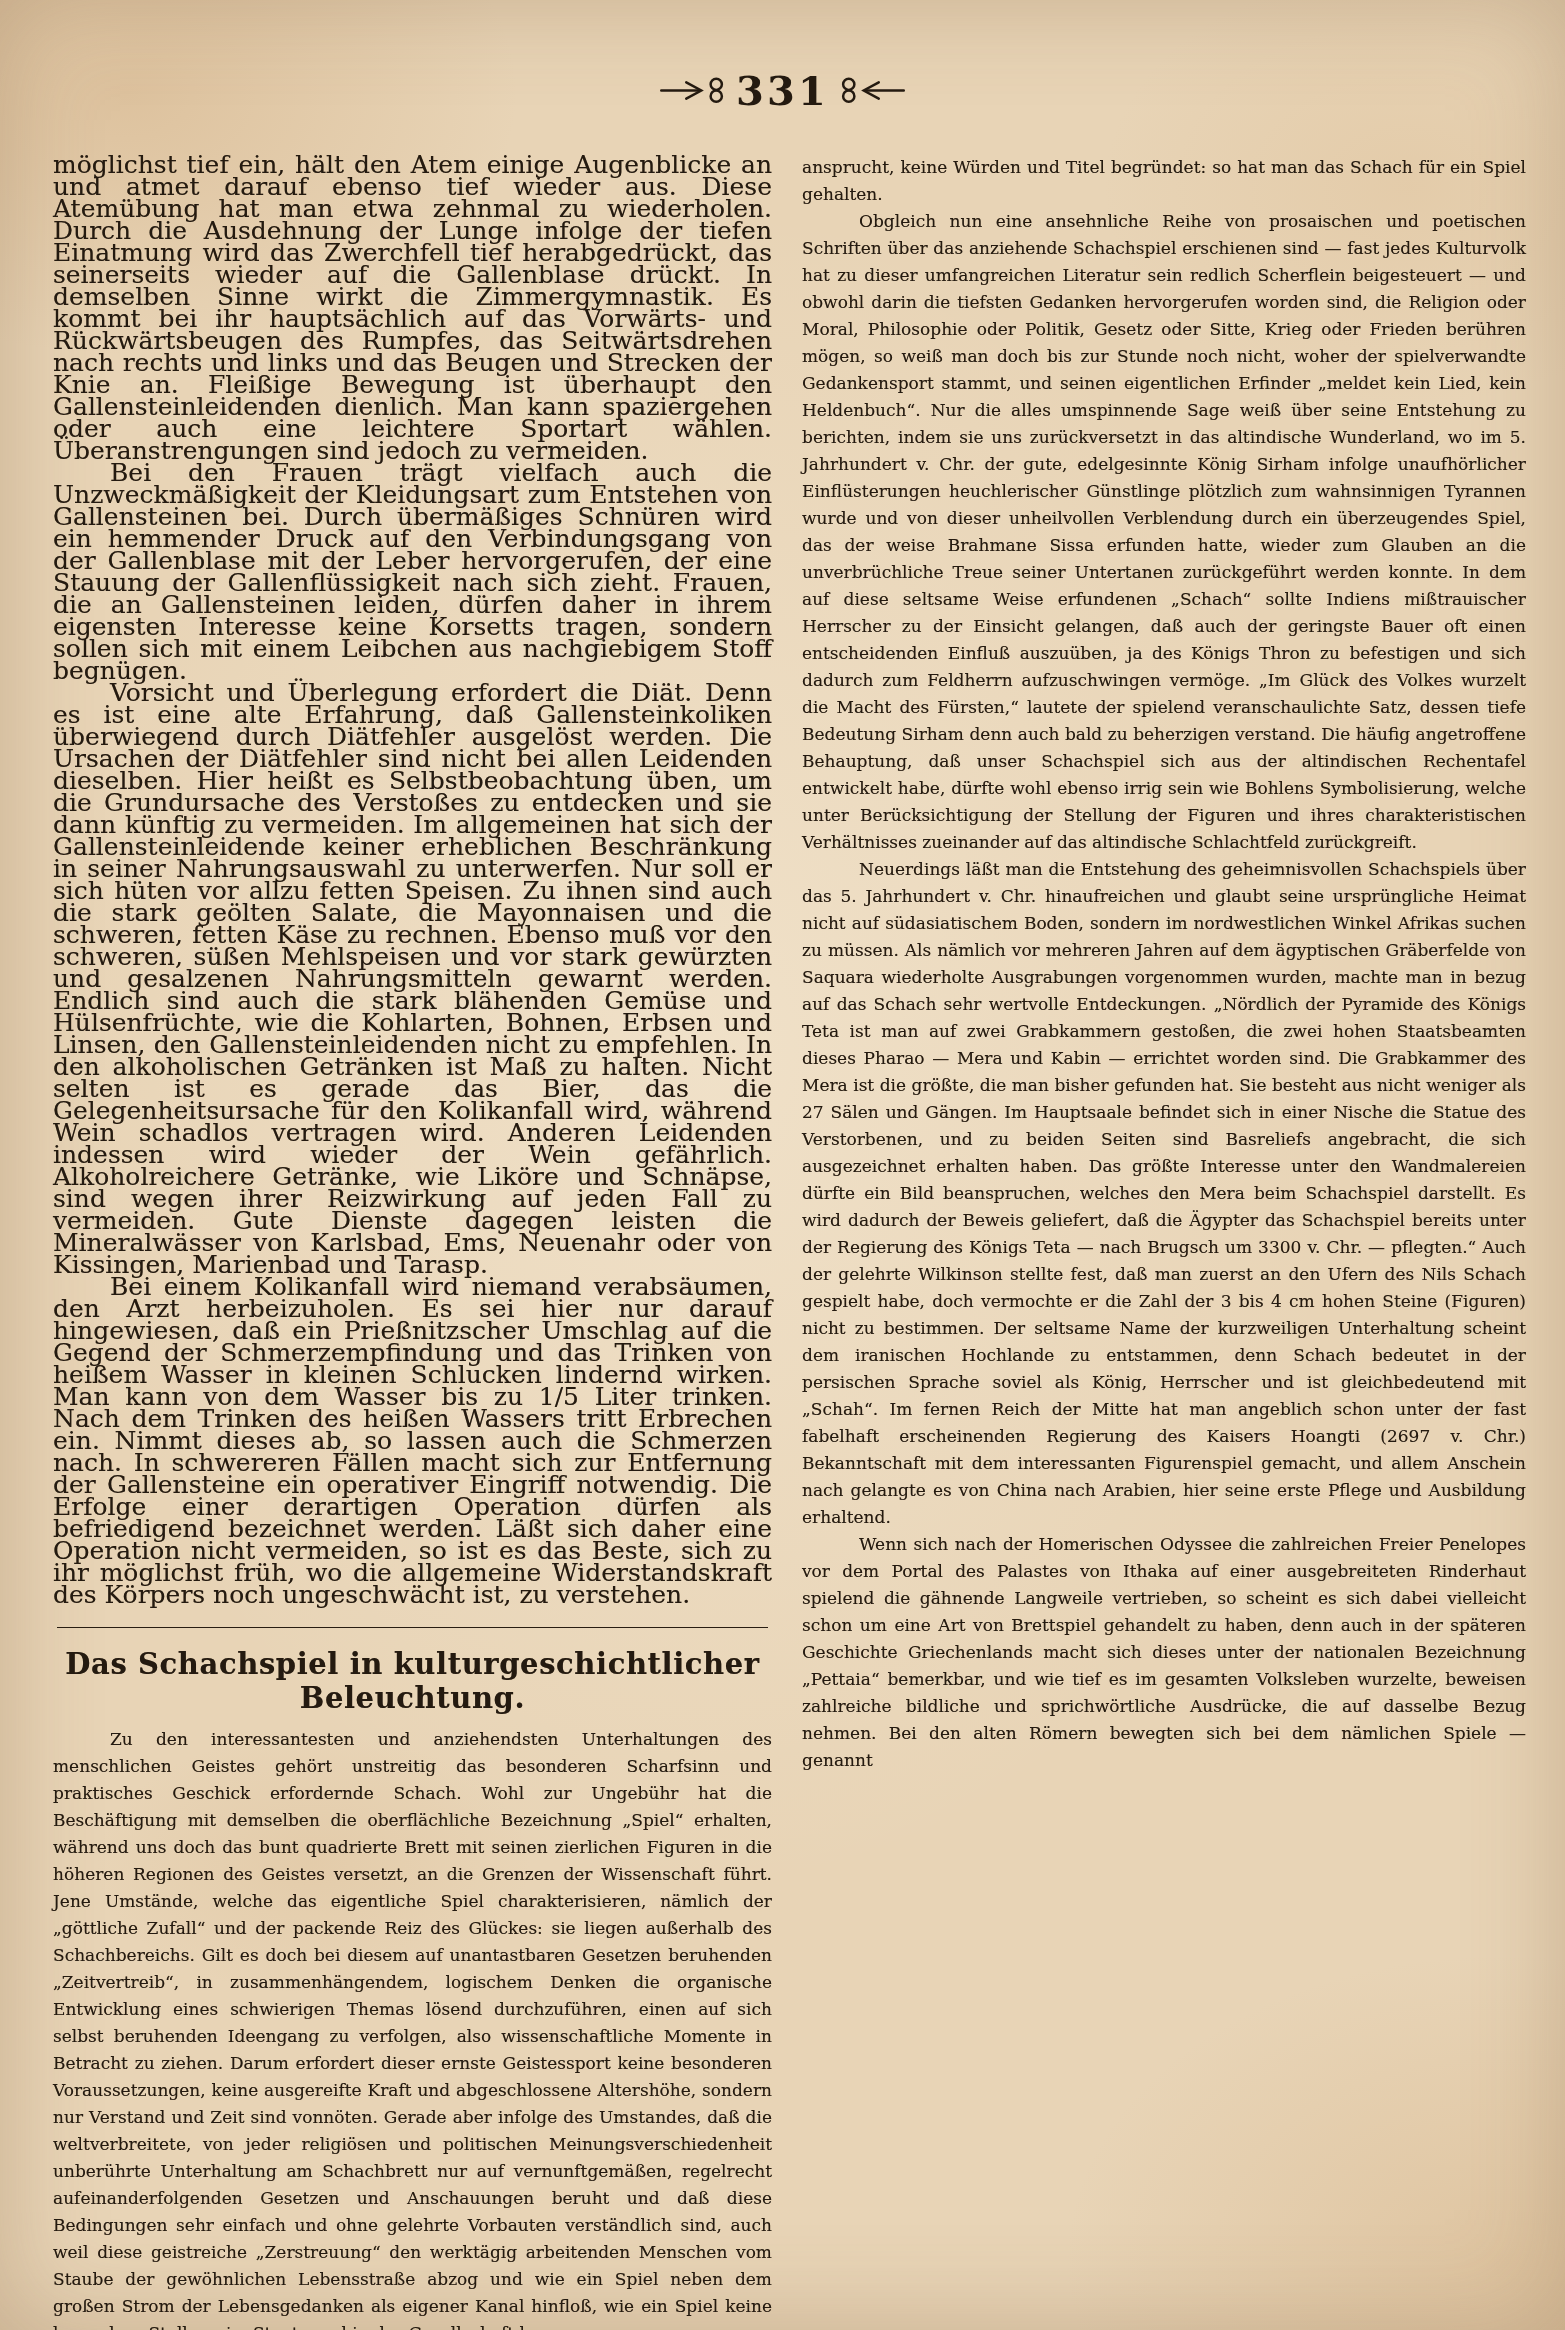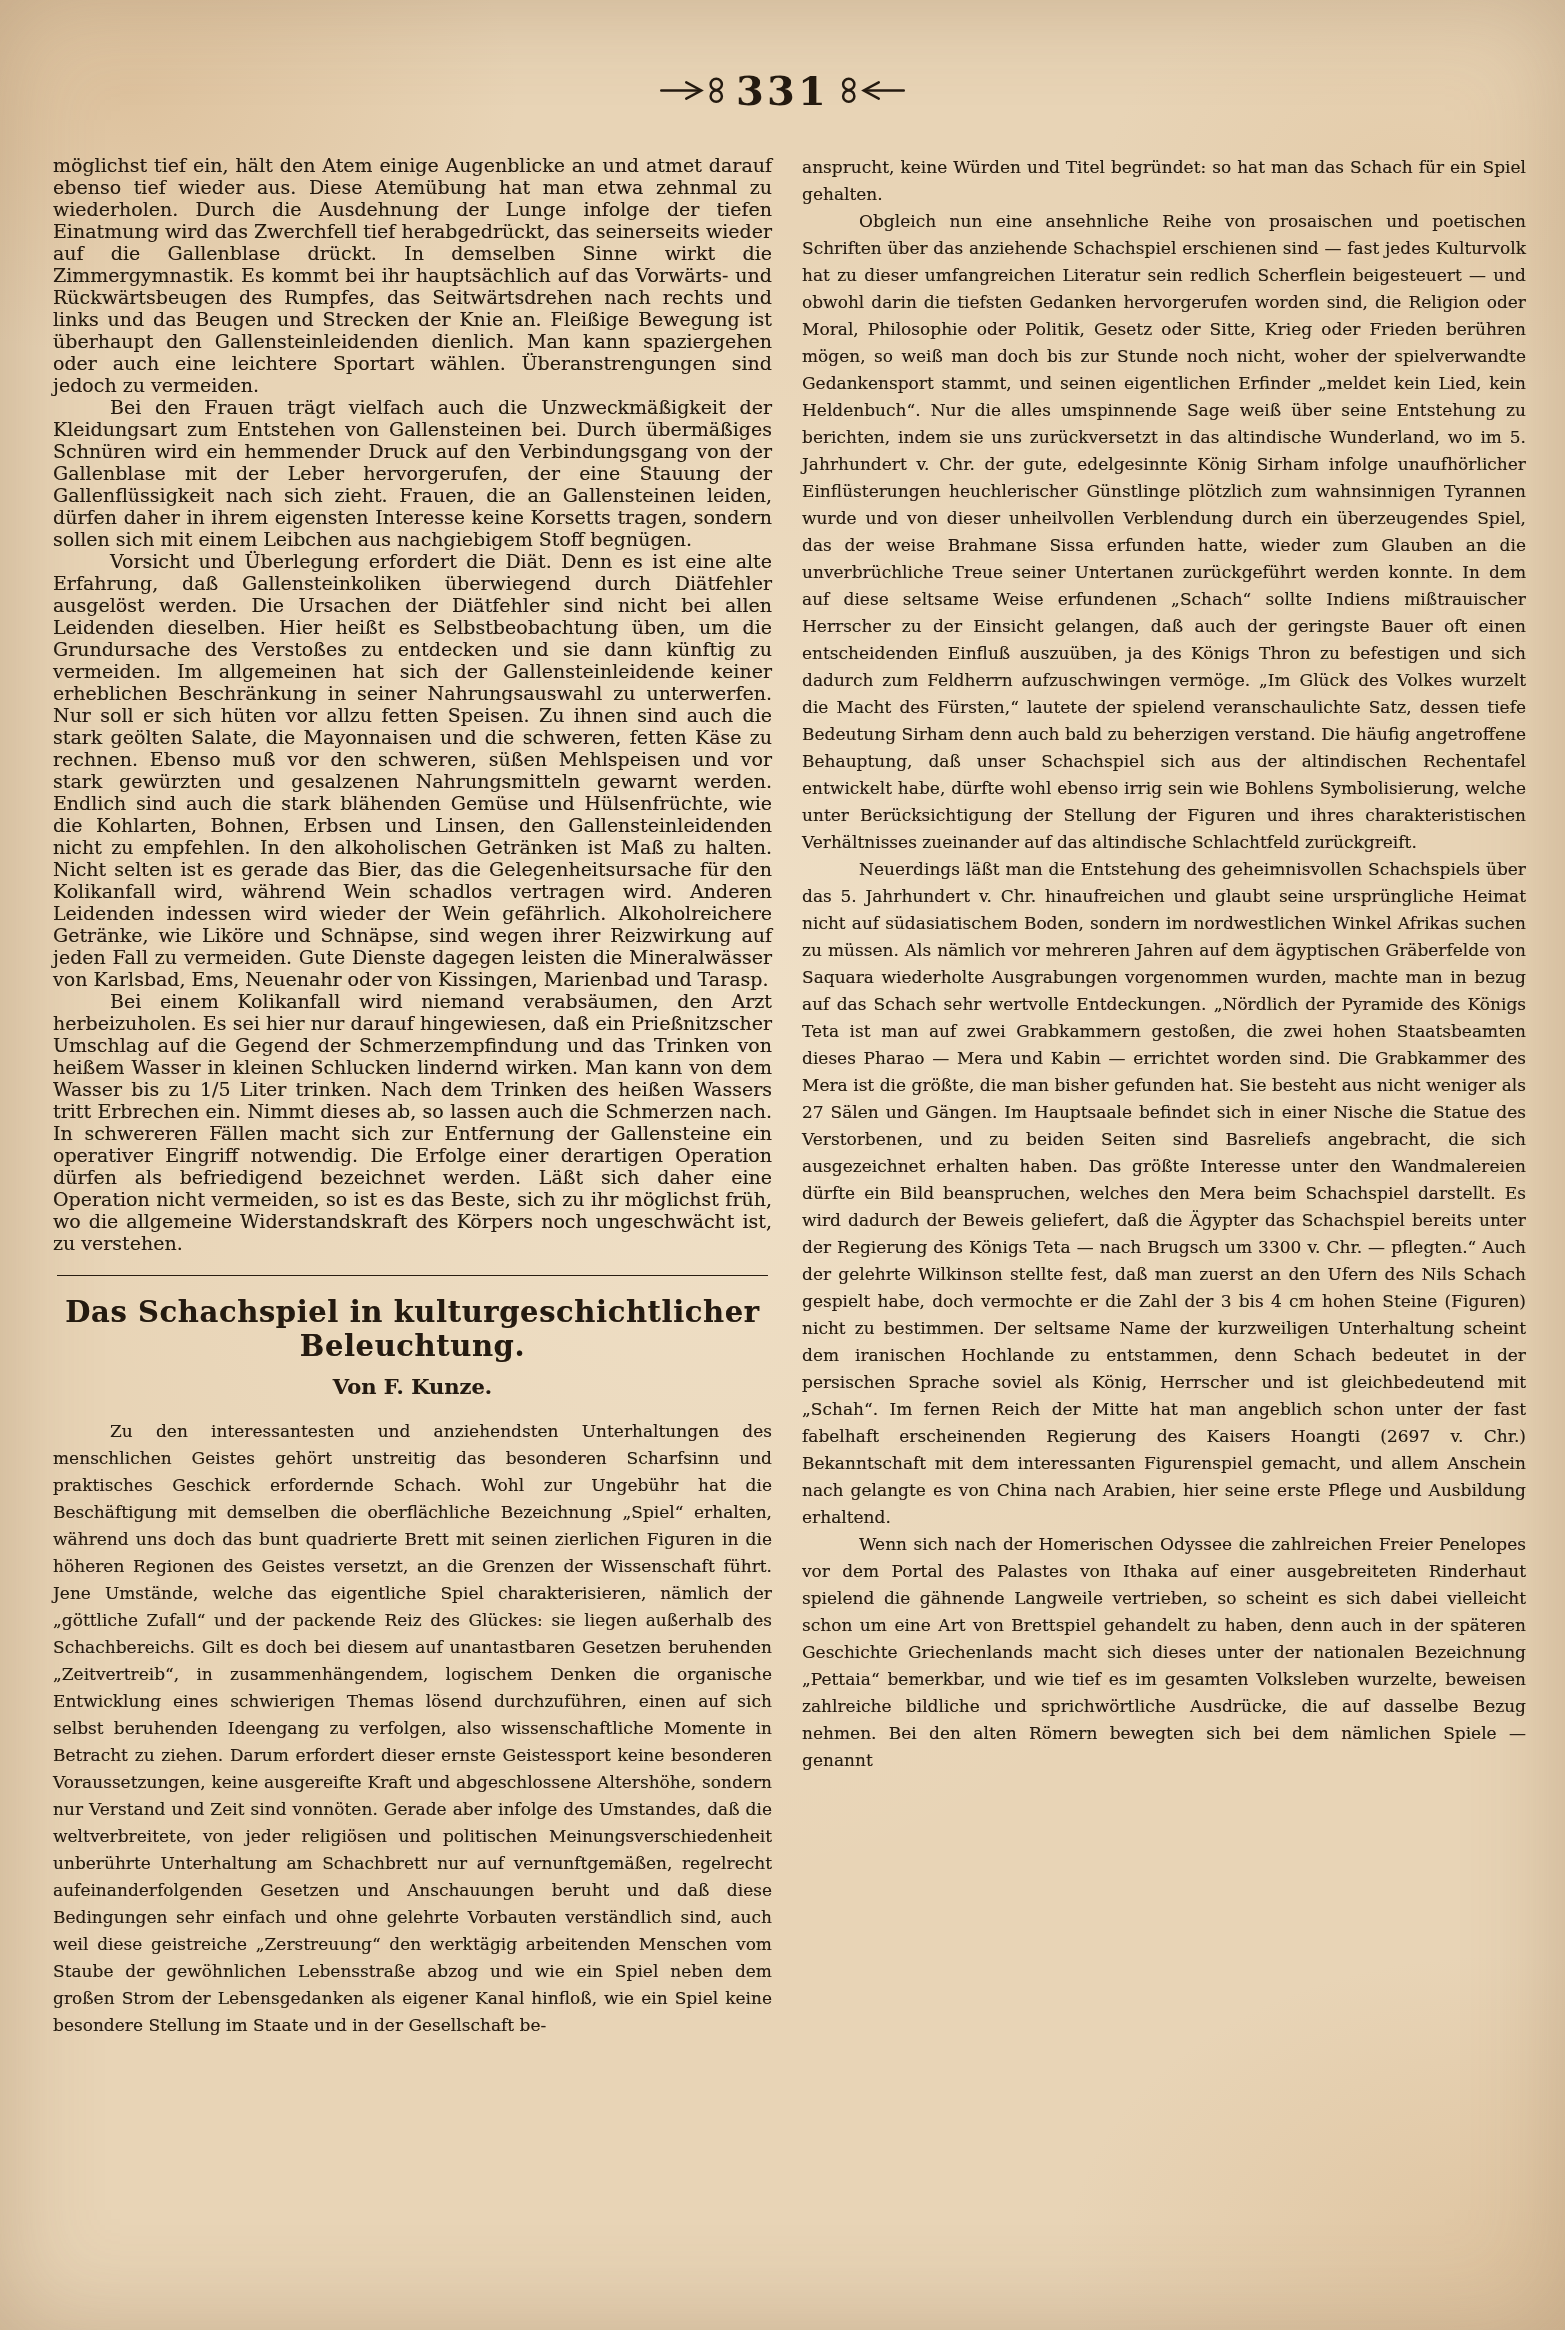--- a/index.html
+++ b/index.html
@@ -31,21 +31,21 @@
   }
   .ornament svg { display: block; }
   .ornament.right svg { transform: scaleX(-1); }
 
   .column { position: absolute; top: 154px; }
   .col-left  { left: 53px;  width: 719px; }
   .col-right { left: 802px; width: 724px; }
 
   p { margin: 0; text-align: justify; }
   .art1 p {
-    font-size: 19px; line-height: 22px;
+    font-size: 25px; line-height: 22px;
     text-shadow: 0 0 0.6px rgba(45,28,12,0.45);
   }
   .art2 p {
     font-size: 17px; line-height: 27px;
     text-shadow: 0 0 0.6px rgba(45,28,12,0.45);
   }
   .indent { text-indent: 57px; }
 
   .divider {
     border: none; border-top: 1.9px solid #281d12;
@@ -96,21 +96,20 @@
       <p>möglichst tief ein, hält den Atem einige Augenblicke an und atmet darauf ebenso tief wieder aus. Diese Atemübung hat man etwa zehnmal zu wiederholen. Durch die Ausdehnung der Lunge infolge der tiefen Einatmung wird das Zwerchfell tief herabgedrückt, das seinerseits wieder auf die Gallenblase drückt. In demselben Sinne wirkt die Zimmergymnastik. Es kommt bei ihr hauptsächlich auf das Vorwärts- und Rückwärtsbeugen des Rumpfes, das Seitwärtsdrehen nach rechts und links und das Beugen und Strecken der Knie an. Fleißige Bewegung ist überhaupt den Gallensteinleidenden dienlich. Man kann spaziergehen oder auch eine leichtere Sportart wählen. Überanstrengungen sind jedoch zu vermeiden.</p>
       <p class="indent">Bei den Frauen trägt vielfach auch die Unzweckmäßigkeit der Kleidungsart zum Entstehen von Gallensteinen bei. Durch übermäßiges Schnüren wird ein hemmender Druck auf den Verbindungsgang von der Gallenblase mit der Leber hervorgerufen, der eine Stauung der Gallenflüssigkeit nach sich zieht. Frauen, die an Gallensteinen leiden, dürfen daher in ihrem eigensten Interesse keine Korsetts tragen, sondern sollen sich mit einem Leibchen aus nachgiebigem Stoff begnügen.</p>
       <p class="indent">Vorsicht und Überlegung erfordert die Diät. Denn es ist eine alte Erfahrung, daß Gallensteinkoliken überwiegend durch Diätfehler ausgelöst werden. Die Ursachen der Diätfehler sind nicht bei allen Leidenden dieselben. Hier heißt es Selbstbeobachtung üben, um die Grundursache des Verstoßes zu entdecken und sie dann künftig zu vermeiden. Im allgemeinen hat sich der Gallensteinleidende keiner erheblichen Beschränkung in seiner Nahrungsauswahl zu unterwerfen. Nur soll er sich hüten vor allzu fetten Speisen. Zu ihnen sind auch die stark geölten Salate, die Mayonnaisen und die schweren, fetten Käse zu rechnen. Ebenso muß vor den schweren, süßen Mehlspeisen und vor stark gewürzten und gesalzenen Nahrungsmitteln gewarnt werden. Endlich sind auch die stark blähenden Gemüse und Hülsenfrüchte, wie die Kohlarten, Bohnen, Erbsen und Linsen, den Gallensteinleidenden nicht zu empfehlen. In den alkoholischen Getränken ist Maß zu halten. Nicht selten ist es gerade das Bier, das die Gelegenheitsursache für den Kolikanfall wird, während Wein schadlos vertragen wird. Anderen Leidenden indessen wird wieder der Wein gefährlich. Alkoholreichere Getränke, wie Liköre und Schnäpse, sind wegen ihrer Reizwirkung auf jeden Fall zu vermeiden. Gute Dienste dagegen leisten die Mineralwässer von Karlsbad, Ems, Neuenahr oder von Kissingen, Marienbad und Tarasp.</p>
       <p class="indent">Bei einem Kolikanfall wird niemand verabsäumen, den Arzt herbeizuholen. Es sei hier nur darauf hingewiesen, daß ein Prießnitzscher Umschlag auf die Gegend der Schmerzempfindung und das Trinken von heißem Wasser in kleinen Schlucken lindernd wirken. Man kann von dem Wasser bis zu 1/5 Liter trinken. Nach dem Trinken des heißen Wassers tritt Erbrechen ein. Nimmt dieses ab, so lassen auch die Schmerzen nach. In schwereren Fällen macht sich zur Entfernung der Gallensteine ein operativer Eingriff notwendig. Die Erfolge einer derartigen Operation dürfen als befriedigend bezeichnet werden. Läßt sich daher eine Operation nicht vermeiden, so ist es das Beste, sich zu ihr möglichst früh, wo die allgemeine Widerstandskraft des Körpers noch ungeschwächt ist, zu verstehen.</p>
     </section>
 
     <hr class="divider">
 
     <section class="art2">
       <h1 class="article-title">Das Schachspiel in kulturgeschichtlicher Beleuchtung.</h1>
-      <div class="byline">Von F. Kunze.</div>
       <p class="indent">Zu den interessantesten und anziehendsten Unterhaltungen des menschlichen Geistes gehört unstreitig das besonderen Scharfsinn und praktisches Geschick erfordernde Schach. Wohl zur Ungebühr hat die Beschäftigung mit demselben die oberflächliche Bezeichnung „Spiel“ erhalten, während uns doch das bunt quadrierte Brett mit seinen zierlichen Figuren in die höheren Regionen des Geistes versetzt, an die Grenzen der Wissenschaft führt. Jene Umstände, welche das eigentliche Spiel charakterisieren, nämlich der „göttliche Zufall“ und der packende Reiz des Glückes: sie liegen außerhalb des Schachbereichs. Gilt es doch bei diesem auf unantastbaren Gesetzen beruhenden „Zeitvertreib“, in zusammenhängendem, logischem Denken die organische Entwicklung eines schwierigen Themas lösend durchzuführen, einen auf sich selbst beruhenden Ideengang zu verfolgen, also wissenschaftliche Momente in Betracht zu ziehen. Darum erfordert dieser ernste Geistessport keine besonderen Voraussetzungen, keine ausgereifte Kraft und abgeschlossene Altershöhe, sondern nur Verstand und Zeit sind vonnöten. Gerade aber infolge des Umstandes, daß die weltverbreitete, von jeder religiösen und politischen Meinungsverschiedenheit unberührte Unterhaltung am Schachbrett nur auf vernunftgemäßen, regelrecht aufeinanderfolgenden Gesetzen und Anschauungen beruht und daß diese Bedingungen sehr einfach und ohne gelehrte Vorbauten verständlich sind, auch weil diese geistreiche „Zerstreuung“ den werktägig arbeitenden Menschen vom Staube der gewöhnlichen Lebensstraße abzog und wie ein Spiel neben dem großen Strom der Lebensgedanken als eigener Kanal hinfloß, wie ein Spiel keine besondere Stellung im Staate und in der Gesellschaft be-</p>
     </section>
   </div>
 
   <div class="column col-right">
     <section class="art2">
       <p>ansprucht, keine Würden und Titel begründet: so hat man das Schach für ein Spiel gehalten.</p>
       <p class="indent">Obgleich nun eine ansehnliche Reihe von prosaischen und poetischen Schriften über das anziehende Schachspiel erschienen sind — fast jedes Kulturvolk hat zu dieser umfangreichen Literatur sein redlich Scherflein beigesteuert — und obwohl darin die tiefsten Gedanken hervorgerufen worden sind, die Religion oder Moral, Philosophie oder Politik, Gesetz oder Sitte, Krieg oder Frieden berühren mögen, so weiß man doch bis zur Stunde noch nicht, woher der spielverwandte Gedankensport stammt, und seinen eigentlichen Erfinder „meldet kein Lied, kein Heldenbuch“. Nur die alles umspinnende Sage weiß über seine Entstehung zu berichten, indem sie uns zurückversetzt in das altindische Wunderland, wo im 5. Jahrhundert v. Chr. der gute, edelgesinnte König Sirham infolge unaufhörlicher Einflüsterungen heuchlerischer Günstlinge plötzlich zum wahnsinnigen Tyrannen wurde und von dieser unheilvollen Verblendung durch ein überzeugendes Spiel, das der weise Brahmane Sissa erfunden hatte, wieder zum Glauben an die unverbrüchliche Treue seiner Untertanen zurückgeführt werden konnte. In dem auf diese seltsame Weise erfundenen „Schach“ sollte Indiens mißtrauischer Herrscher zu der Einsicht gelangen, daß auch der geringste Bauer oft einen entscheidenden Einfluß auszuüben, ja des Königs Thron zu befestigen und sich dadurch zum Feldherrn aufzuschwingen vermöge. „Im Glück des Volkes wurzelt die Macht des Fürsten,“ lautete der spielend veranschaulichte Satz, dessen tiefe Bedeutung Sirham denn auch bald zu beherzigen verstand. Die häufig angetroffene Behauptung, daß unser Schachspiel sich aus der altindischen Rechentafel entwickelt habe, dürfte wohl ebenso irrig sein wie Bohlens Symbolisierung, welche unter Berücksichtigung der Stellung der Figuren und ihres charakteristischen Verhältnisses zueinander auf das altindische Schlachtfeld zurückgreift.</p>
       <p class="indent">Neuerdings läßt man die Entstehung des geheimnisvollen Schachspiels über das 5. Jahrhundert v. Chr. hinaufreichen und glaubt seine ursprüngliche Heimat nicht auf südasiatischem Boden, sondern im nordwestlichen Winkel Afrikas suchen zu müssen. Als nämlich vor mehreren Jahren auf dem ägyptischen Gräberfelde von Saquara wiederholte Ausgrabungen vorgenommen wurden, machte man in bezug auf das Schach sehr wertvolle Entdeckungen. „Nördlich der Pyramide des Königs Teta ist man auf zwei Grabkammern gestoßen, die zwei hohen Staatsbeamten dieses Pharao — Mera und Kabin — errichtet worden sind. Die Grabkammer des Mera ist die größte, die man bisher gefunden hat. Sie besteht aus nicht weniger als 27 Sälen und Gängen. Im Hauptsaale befindet sich in einer Nische die Statue des Verstorbenen, und zu beiden Seiten sind Basreliefs angebracht, die sich ausgezeichnet erhalten haben. Das größte Interesse unter den Wandmalereien dürfte ein Bild beanspruchen, welches den Mera beim Schachspiel darstellt. Es wird dadurch der Beweis geliefert, daß die Ägypter das Schachspiel bereits unter der Regierung des Königs Teta — nach Brugsch um 3300 v. Chr. — pflegten.“ Auch der gelehrte Wilkinson stellte fest, daß man zuerst an den Ufern des Nils Schach gespielt habe, doch vermochte er die Zahl der 3 bis 4 cm hohen Steine (Figuren) nicht zu bestimmen. Der seltsame Name der kurzweiligen Unterhaltung scheint dem iranischen Hochlande zu entstammen, denn Schach bedeutet in der persischen Sprache soviel als König, Herrscher und ist gleichbedeutend mit „Schah“. Im fernen Reich der Mitte hat man angeblich schon unter der fast fabelhaft erscheinenden Regierung des Kaisers Hoangti (2697 v. Chr.) Bekanntschaft mit dem interessanten Figurenspiel gemacht, und allem Anschein nach gelangte es von China nach Arabien, hier seine erste Pflege und Ausbildung erhaltend.</p>
       <p class="indent">Wenn sich nach der Homerischen Odyssee die zahlreichen Freier Penelopes vor dem Portal des Palastes von Ithaka auf einer ausgebreiteten Rinderhaut spielend die gähnende Langweile vertrieben, so scheint es sich dabei vielleicht schon um eine Art von Brettspiel gehandelt zu haben, denn auch in der späteren Geschichte Griechenlands macht sich dieses unter der nationalen Bezeichnung „Pettaia“ bemerkbar, und wie tief es im gesamten Volksleben wurzelte, beweisen zahlreiche bildliche und sprichwörtliche Ausdrücke, die auf dasselbe Bezug nehmen. Bei den alten Römern bewegten sich bei dem nämlichen Spiele — genannt</p>

